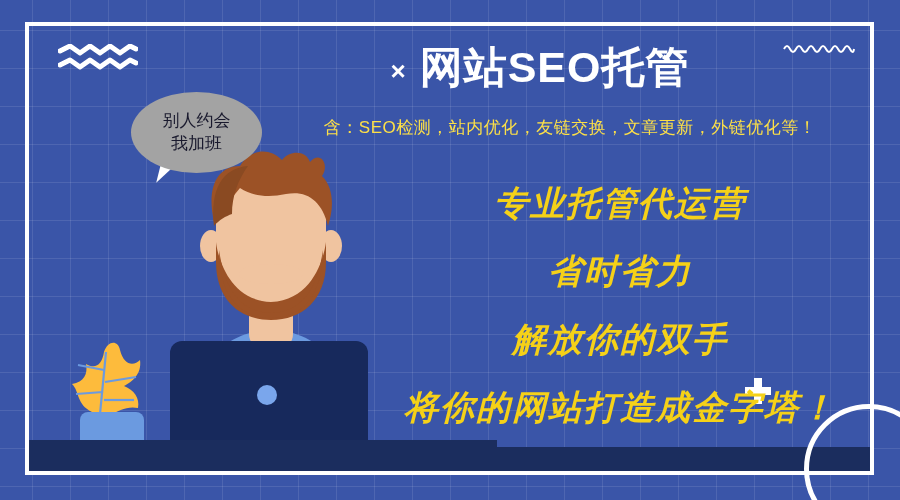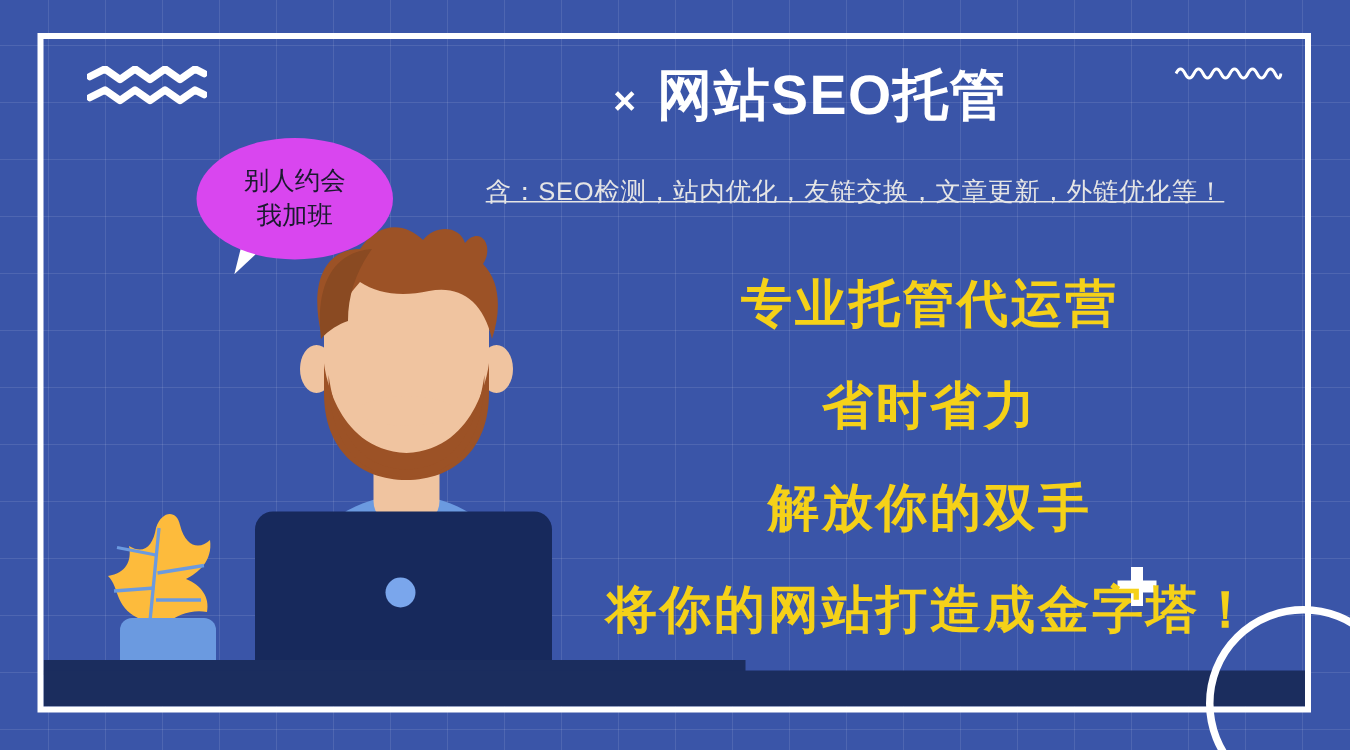--- a/index.html
+++ b/index.html
@@ -89,66 +89,66 @@
     gap: 14px;
     color: #ffffff;
   }
   .headline .x-mark {
     font-size: 26px;
     font-weight: bold;
     line-height: 1;
     margin-top: 6px;
   }
   .headline .title-text {
-    font-size: 37px;
+    font-size: 43px;
     font-weight: bold;
     letter-spacing: 1px;
     line-height: 1.1;
     white-space: nowrap;
   }
   .subtitle {
     position: absolute;
     left: 250px;
     top: 116px;
     width: 640px;
     text-align: center;
-    color: #e5e5e5;
+    color: #fde047;
     font-size: 17px;
     letter-spacing: 0.5px;
     white-space: nowrap;
-    text-decoration: underline;
   }
 
   
   .slogans {
     position: absolute;
     left: 380px;
     top: 186px;
     width: 480px;
     text-align: center;
     color: #f5d118;
   }
   .slogan {
     font-size: 34px;
     font-weight: bold;
     letter-spacing: 2px;
     line-height: 1;
     margin-bottom: 34px;
     white-space: nowrap;
+    font-style: italic;
   }
   .slogan.last { margin-bottom: 17px; }
 
   
   .bubble {
     position: absolute;
     left: 131px;
     top: 92px;
     width: 131px;
     height: 81px;
-    background: #d946ef;
+    background: #a3a3a3;
     border-radius: 50% / 50%;
     display: flex;
     flex-direction: column;
     align-items: center;
     justify-content: center;
     color: #1a1a2e;
     font-size: 17px;
     line-height: 1.32;
     z-index: 6;
   }

